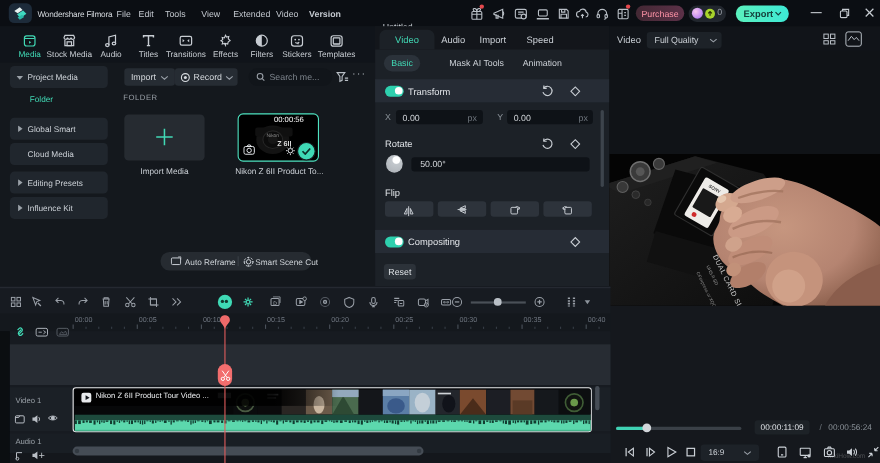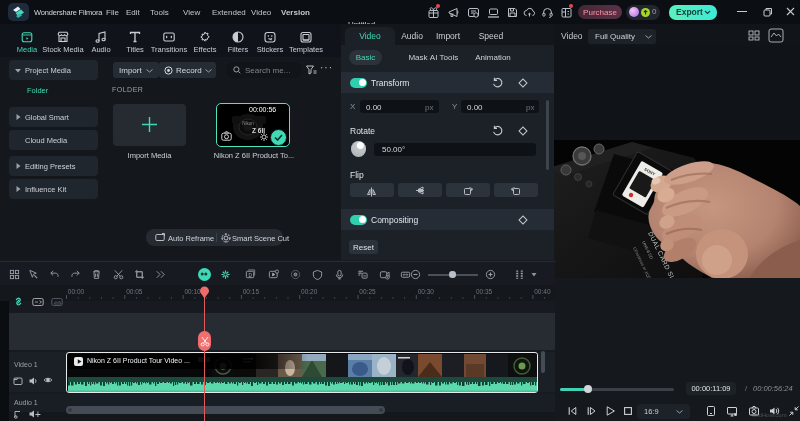--- a/index.html
+++ b/index.html
@@ -368,21 +368,21 @@
  <path d="M112 94 Q 130 86 148 90" stroke="#9c6e59" stroke-width="2" fill="none" opacity="0.8"></path>
  <path d="M246 100 C 222 108 204 122 196 138 L246 138 Z" fill="#8a5d4c"></path>
 </g>
 </svg>
 <div style="position:absolute;left:560px;top:388px;width:114px;height:2.5px;background:#3a4047;border-radius:2px;"></div>
 <div style="position:absolute;left:560px;top:388px;width:27px;height:2.5px;background:#3fd2b4;border-radius:2px;"></div>
 <div style="position:absolute;left:583.5px;top:385px;width:8px;height:8px;background:#d2d6da;border-radius:50%;"></div>
 <div style="position:absolute;left:686px;top:381.5px;width:50px;height:13px;background:#1d2227;border-radius:3px;"></div>
 <div style="position:absolute;left:686px;top:384px;width:50px;height:9px;font-size:7.5px;color:#e0e4e8;text-align:center;">00:00:11:09</div>
 <div style="position:absolute;left:745px;top:384px;font-size:7.5px;color:#70777e;">/</div>
-<div style="position:absolute;left:753px;top:384px;font-size:7.5px;color:#8a9198;font-style:italic;">00:00:56:24</div>
+<div style="position:absolute;left:753px;top:384px;font-size:7.5px;color:#8a9198;">00:00:56:24</div>
 <svg class="ic" style="left:566px;top:405px" width="12" height="12" viewBox="0 0 12 12" fill="none" stroke="#ccd1d7" stroke-width="1">
       <path d="M3.2 2.2v7.6" stroke-width="1.1"></path>
       <path d="M9.8 2.5L5.2 6l4.6 3.5z" fill="none" stroke-width="1"></path>
     </svg>
 <svg class="ic" style="left:585px;top:405px" width="12" height="12" viewBox="0 0 12 12" fill="none" stroke="#ccd1d7" stroke-width="1">
       <path d="M3.2 2.2v7.6" stroke-width="1.1"></path>
       <path d="M5.4 2.5L10 6l-4.6 3.5z" fill="none" stroke-width="1"></path>
     </svg>
 <svg class="ic" style="left:604px;top:405px" width="12" height="12" viewBox="0 0 12 12" fill="none" stroke="#ccd1d7" stroke-width="1">
       <path d="M3.2 1.8l7.2 4.2-7.2 4.2z" fill="none" stroke-width="1"></path>

